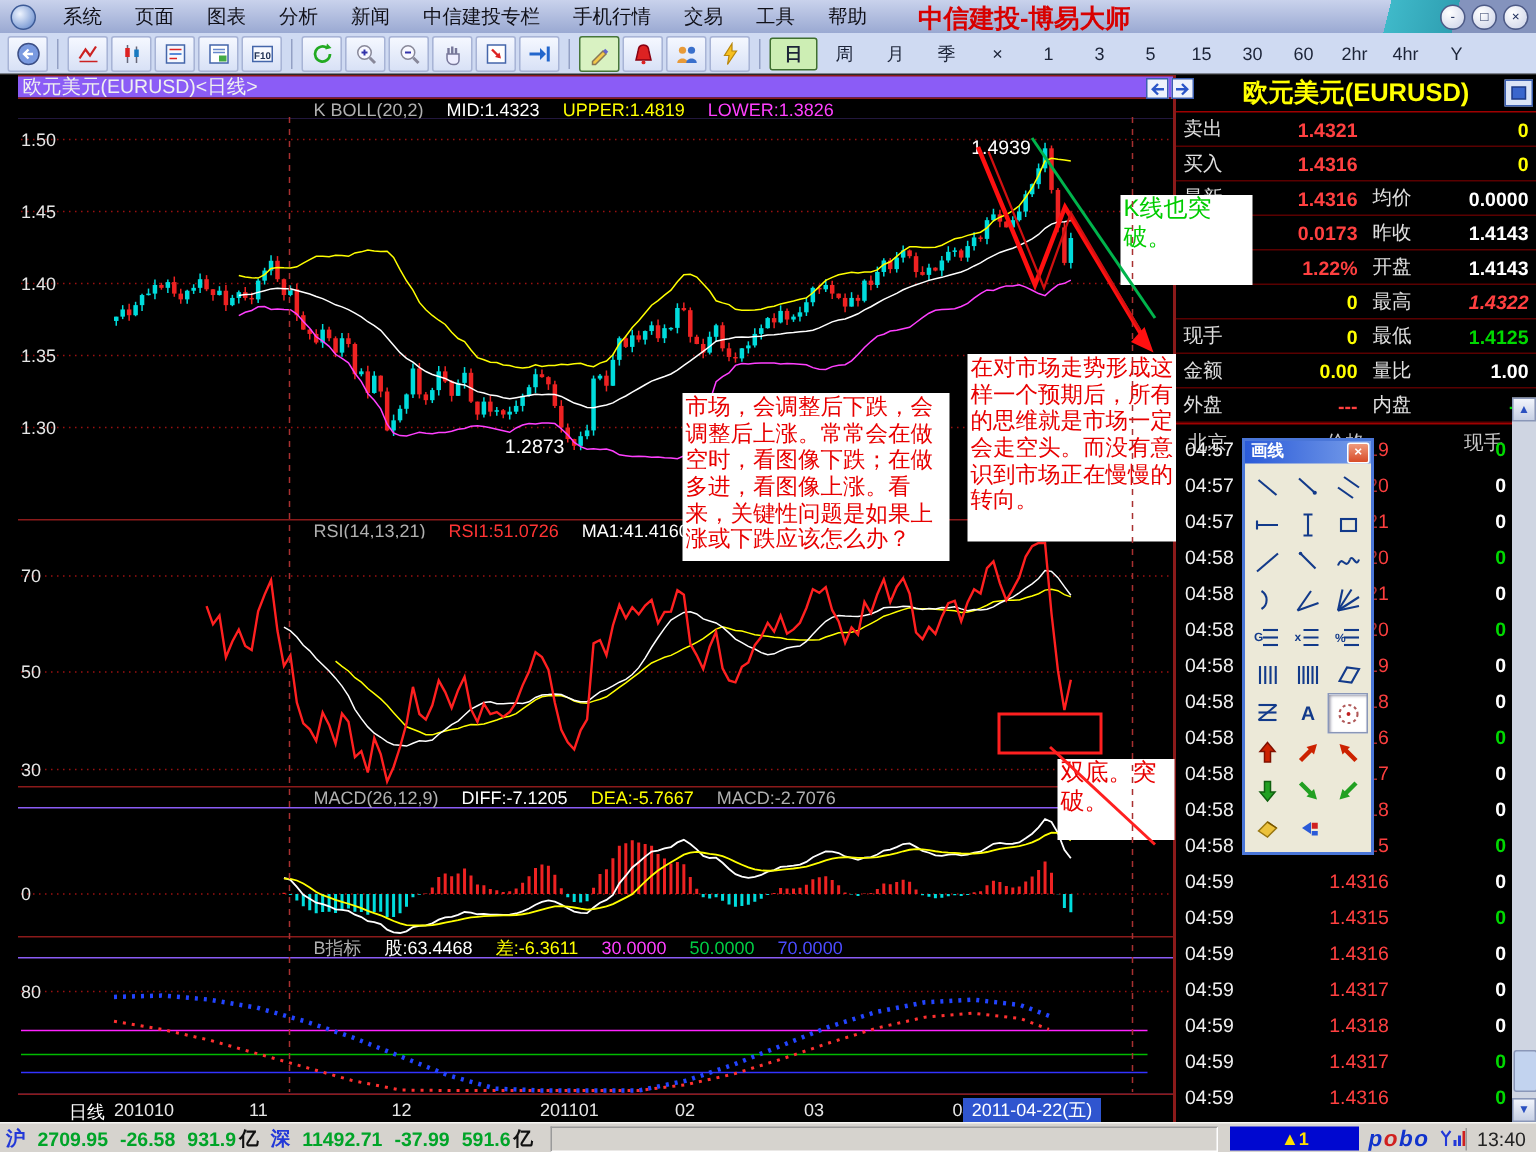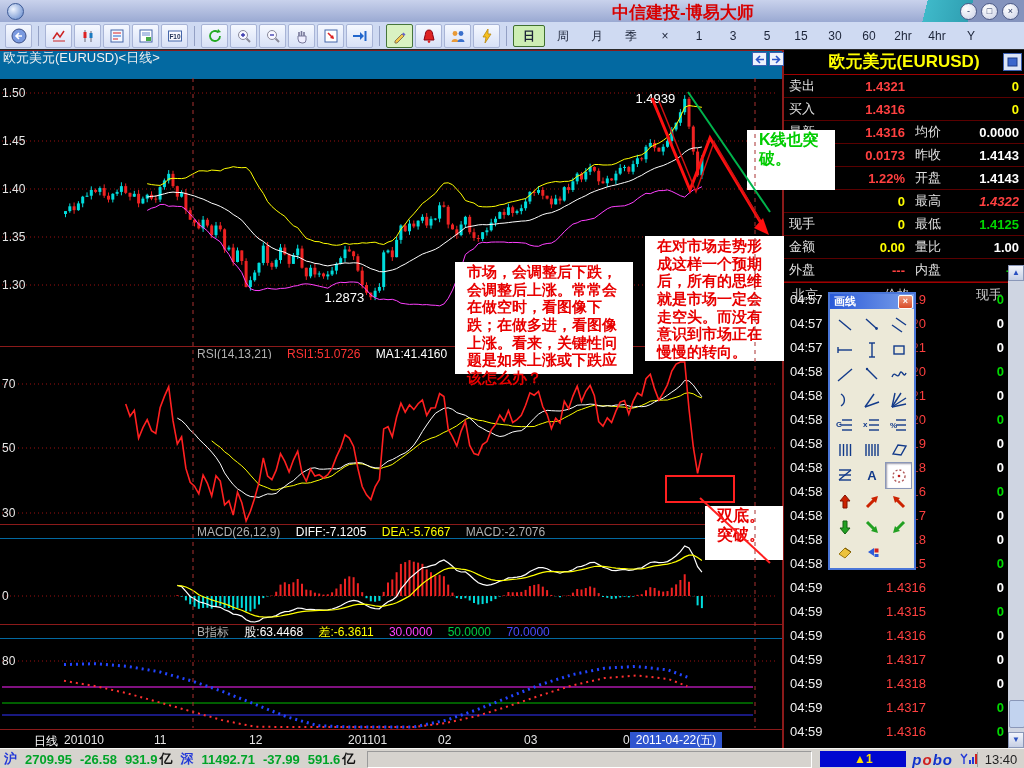--- a/index.html
+++ b/index.html
@@ -23,21 +23,21 @@
   .toolbar{position:absolute;left:0;top:22px;width:1024px;height:28px;background:#cfdaf2;
     border-bottom:1px solid #2a2a2a;display:flex;align-items:center;padding-left:4px;box-sizing:border-box;z-index:5}
   .tbtn{width:25px;height:22px;margin:0 1px;border:1px solid #a8b4d6;border-radius:2px;
     background:linear-gradient(#f5f8ff,#d8e1f6);display:flex;align-items:center;justify-content:center}
   .tbtn.active{background:#d9f2c2;border-color:#47763a}
   .tsep{width:1px;height:20px;background:#93a0c4;margin:0 5px}
   .pbtn{min-width:20px;height:20px;font-size:12px;text-align:center;line-height:20px;color:#1c2438;
     padding:0 5px;border:1px solid transparent;margin:0 1px}
   .pbtn.active{background:#cdeeb4;border:1px solid #3f6f2f;border-radius:2px;font-weight:bold}
   
-  #chart{position:absolute;left:0;top:50px;width:782px;height:698px;background:#0369a1;
+  #chart{position:absolute;left:12px;top:50px;width:782px;height:698px;background:#8b5cf6;
     border-top:1px solid #8b1a1a;box-sizing:border-box}
   .chdr{position:absolute;left:3px;top:0;height:14px;line-height:14px;color:#f0f0f0;font-size:13px;white-space:nowrap}
   .navbtns{position:absolute;left:752px;top:1px;display:flex;gap:2px;z-index:6}
   .navb{width:13px;height:12px;background:#eef2fc;border:1px solid #3c5fb0;display:flex;align-items:center;justify-content:center}
   .indrow{position:absolute;left:0;width:782px;height:14px;line-height:14px;font-size:12px;
     background:#000;border-top:1px solid #8b1a1a;padding-left:197px;box-sizing:border-box;white-space:nowrap}
   .indrow span{margin-right:12px}
   .c-gray{color:#b0b0b0}.c-w{color:#fff}.c-y{color:#ffff00}.c-m{color:#ff40ff}
   .c-g{color:#00cc44}.c-b{color:#4b4bff}.c-r{color:#ff3434}
   .psvg{position:absolute;left:0;width:782px;background:#000}
@@ -77,22 +77,22 @@
   #palette{position:absolute;left:828px;top:292px;width:84px;z-index:70;background:#ece9d8;
     border:2px solid #4a76d8;box-shadow:2px 2px 4px rgba(0,0,0,.5)}
   .ptitle{height:15px;background:linear-gradient(90deg,#2a5ad8,#7aa0ea);color:#fff;font-size:11px;
     font-weight:bold;line-height:15px;padding-left:4px;position:relative}
   .pclose{position:absolute;right:1px;top:1px;width:13px;height:12px;background:linear-gradient(#f09a7c,#d84c28);
     border:1px solid #fff;border-radius:2px;color:#fff;font-size:9px;line-height:11px;text-align:center;font-weight:bold}
   .pgrid{display:grid;grid-template-columns:repeat(3,1fr);padding:3px 2px 4px}
   .pcell{height:25px;display:flex;align-items:center;justify-content:center}
   .pcell.sel{background:#fff;border:1px solid #8a97b8;box-shadow:inset 1px 1px 2px #99a}
   
-  .ann{position:absolute;background:#ffffff;z-index:48;font-weight:bold;line-height:1.18;
-    padding:1px 12px;box-sizing:border-box;word-break:break-all}
+  .ann{position:absolute;background:#ffffff;z-index:48;font-weight:normal;line-height:1.18;
+    padding:1px 2px;box-sizing:border-box;word-break:break-all}
   #box1{left:455px;top:262px;width:178px;height:112px;color:#e80000;font-size:15px}
   #box2{left:645px;top:236px;width:139px;height:125px;color:#e80000;font-size:15px}
   #box3{left:747px;top:130px;width:88px;height:60px;color:#00cc00;font-size:16px}
   #box4{left:705px;top:506px;width:78px;height:54px;color:#e80000;font-size:16px}
   #overlay{position:absolute;left:0;top:0;width:1024px;height:768px;z-index:50;pointer-events:none}
   
   .statusbar{position:absolute;left:0;top:748px;width:1024px;height:20px;background:#d6d3ce;
     border-top:1px solid #f5f5f2;display:flex;align-items:center;font-size:13px;z-index:5}
   .statusbar span{margin:0 4px;white-space:nowrap}
   .blu{color:#2238d8;font-weight:bold}
@@ -104,20 +104,32 @@
   .brandbox{margin:0 6px;font-size:15px;font-weight:bold;font-style:italic;letter-spacing:1px}
   .clock{width:46px;text-align:center;color:#222;border-left:1px solid #9a9a9a}
 </style>
 </head>
 <body>
 
 <div id="app">
 
   <div class="titlebar">
     <span class="appicon"></span>
+    <div class="menubar" id="menubar" style="display:flex">
+        <span class="menu-item">系统</span>
+        <span class="menu-item">页面</span>
+        <span class="menu-item">图表</span>
+        <span class="menu-item">分析</span>
+        <span class="menu-item">新闻</span>
+        <span class="menu-item">中信建投专栏</span>
+        <span class="menu-item">手机行情</span>
+        <span class="menu-item">交易</span>
+        <span class="menu-item">工具</span>
+        <span class="menu-item">帮助</span>
+      </div>
     <div class="apptitle">中信建投-博易大师</div>
     <div class="deco"></div>
     <div class="winbtns">
       <div class="wbtn">-</div>
       <div class="wbtn">□</div>
       <div class="wbtn">×</div>
     </div>
   </div>
 
   <div class="toolbar" id="toolbar">
@@ -254,20 +266,26 @@
             <path d="M10 4.5H3M6 1 2.5 4.5 6 8" stroke="#2a55c8" stroke-width="1.6" fill="none"></path>
           </svg>
       </div>
       <div class="navb">
         <svg width="11" height="9">
             <path d="M1 4.5h7M5 1l3.5 3.5L5 8" stroke="#2a55c8" stroke-width="1.6" fill="none"></path>
           </svg>
       </div>
     </div>
 
+    <div class="indrow" style="top:14px">
+      <span class="c-gray">K  BOLL(20,2)</span>
+      <span class="c-w">MID:1.4323</span>
+      <span class="c-y">UPPER:1.4819</span>
+      <span class="c-m">LOWER:1.3826</span>
+    </div>
     <svg class="psvg" id="svg-main" style="top:28px" width="782" height="267">
         <line x1="2" y1="14" x2="778" y2="14" stroke="#9b1010" stroke-dasharray="1 3"></line>
         <line x1="2" y1="62" x2="778" y2="62" stroke="#9b1010" stroke-dasharray="1 3"></line>
         <line x1="2" y1="110" x2="778" y2="110" stroke="#9b1010" stroke-dasharray="1 3"></line>
         <line x1="2" y1="158" x2="778" y2="158" stroke="#9b1010" stroke-dasharray="1 3"></line>
         <line x1="2" y1="206" x2="778" y2="206" stroke="#9b1010" stroke-dasharray="1 3"></line>
         <line x1="65.5" y1="132.09599999999995" x2="65.5" y2="138.2072485816622" stroke="#00dcdc" stroke-width="1"></line>
         <rect x="64" y="132.09599999999995" width="3" height="2.8799999999998818" fill="#00dcdc"></rect>
         <line x1="69.8" y1="124.4324919852415" x2="69.8" y2="133.73713874009786" stroke="#00dcdc" stroke-width="1"></line>
         <rect x="68.3" y="127.29600000000005" width="3" height="4.799999999999898" fill="#00dcdc"></rect>

